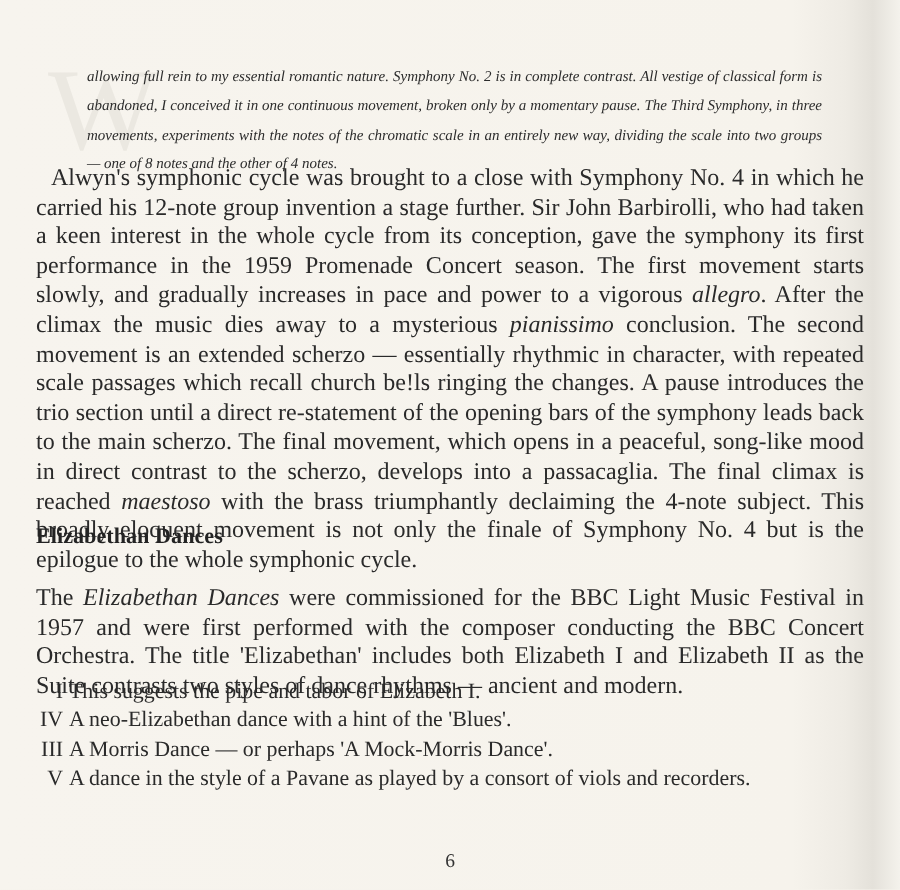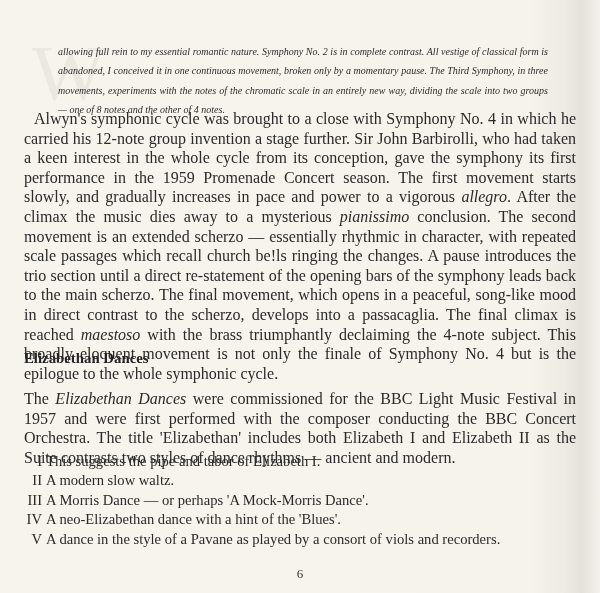--- a/index.html
+++ b/index.html
@@ -119,30 +119,26 @@
     <h3 class="heading">Elizabethan Dances</h3>
 
     <p class="para p2"><span>The </span><i>Elizabethan Dances</i><span> were commissioned for the BBC Light Music Festival in 1957 and were first performed with the composer conducting the BBC Concert Orchestra. The title 'Elizabethan' includes both Elizabeth I and Elizabeth II as the Suite contrasts two styles of dance rhythms — ancient and modern.</span></p>
 
     <ul class="dance-list">
       <li>
         <span class="numeral">I</span>
         <span class="dance-text">This suggests the pipe and tabor of Elizabeth I.</span>
       </li>
       <li>
-        <span class="numeral">II</span>
-        <span class="dance-text">A modern slow waltz.</span>
+        <span class="numeral">IV</span>
+        <span class="dance-text">A neo-Elizabethan dance with a hint of the 'Blues'.</span>
       </li>
       <li>
         <span class="numeral">III</span>
         <span class="dance-text">A Morris Dance — or perhaps 'A Mock-Morris Dance'.</span>
-      </li>
-      <li>
-        <span class="numeral">IV</span>
-        <span class="dance-text">A neo-Elizabethan dance with a hint of the 'Blues'.</span>
       </li>
       <li>
         <span class="numeral">V</span>
         <span class="dance-text">A dance in the style of a Pavane as played by a consort of viols and recorders.</span>
       </li>
     </ul>
   </div>
 
   <div class="page-number">6</div>
 </div>

